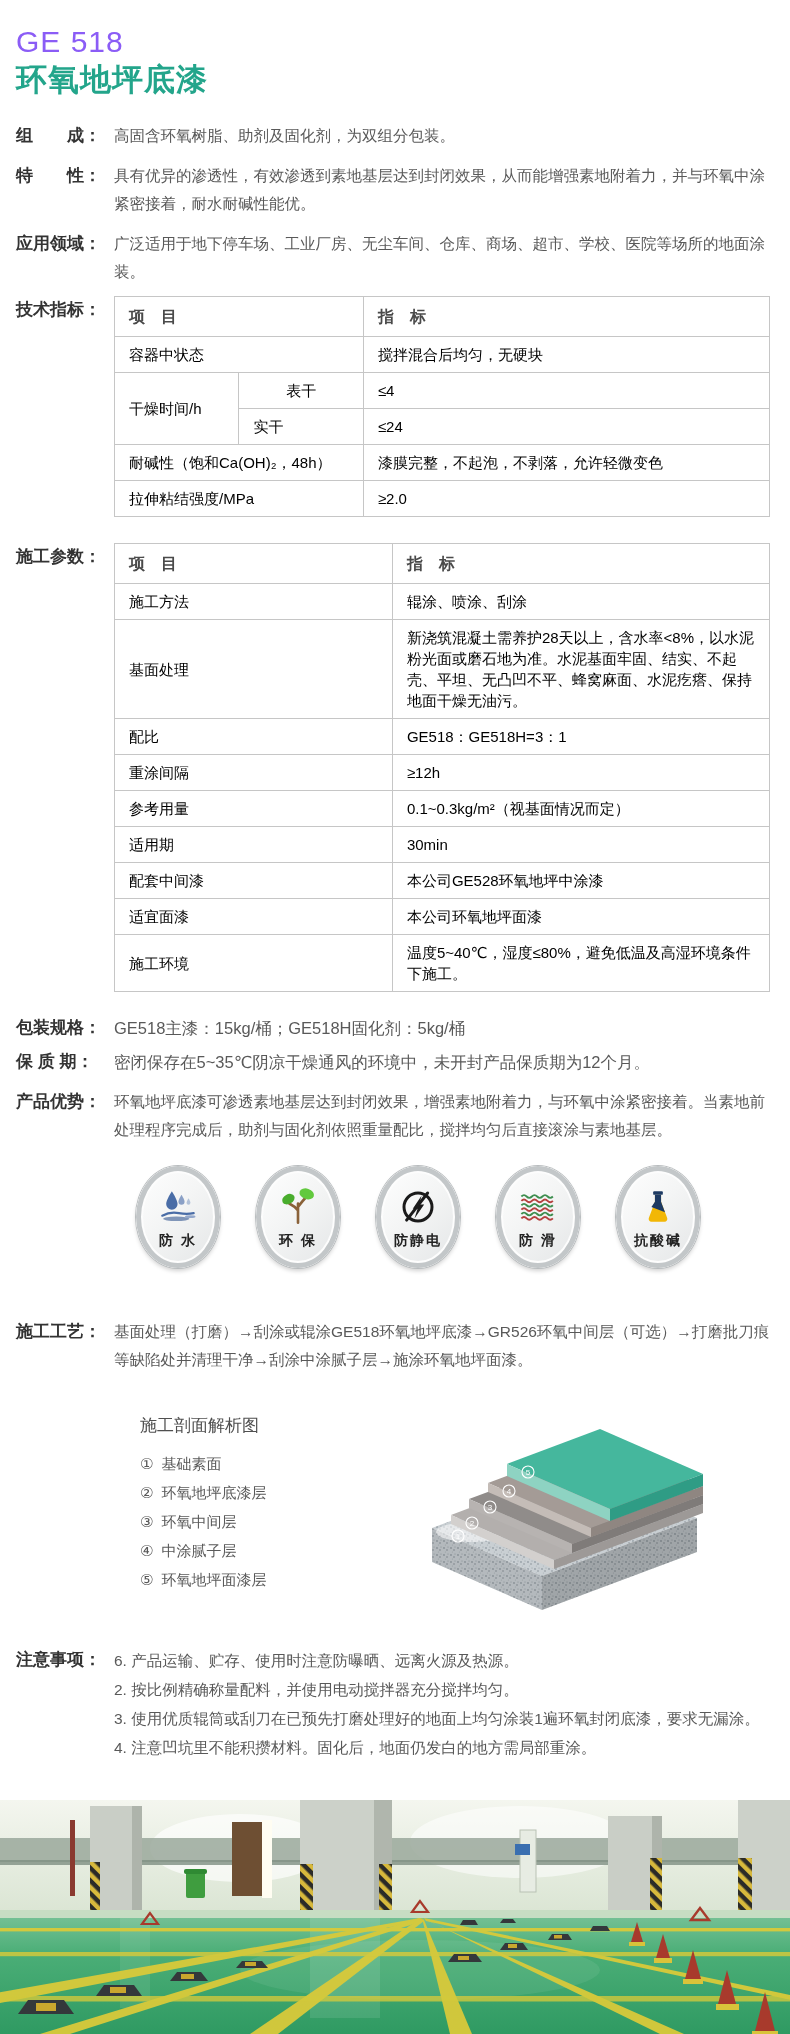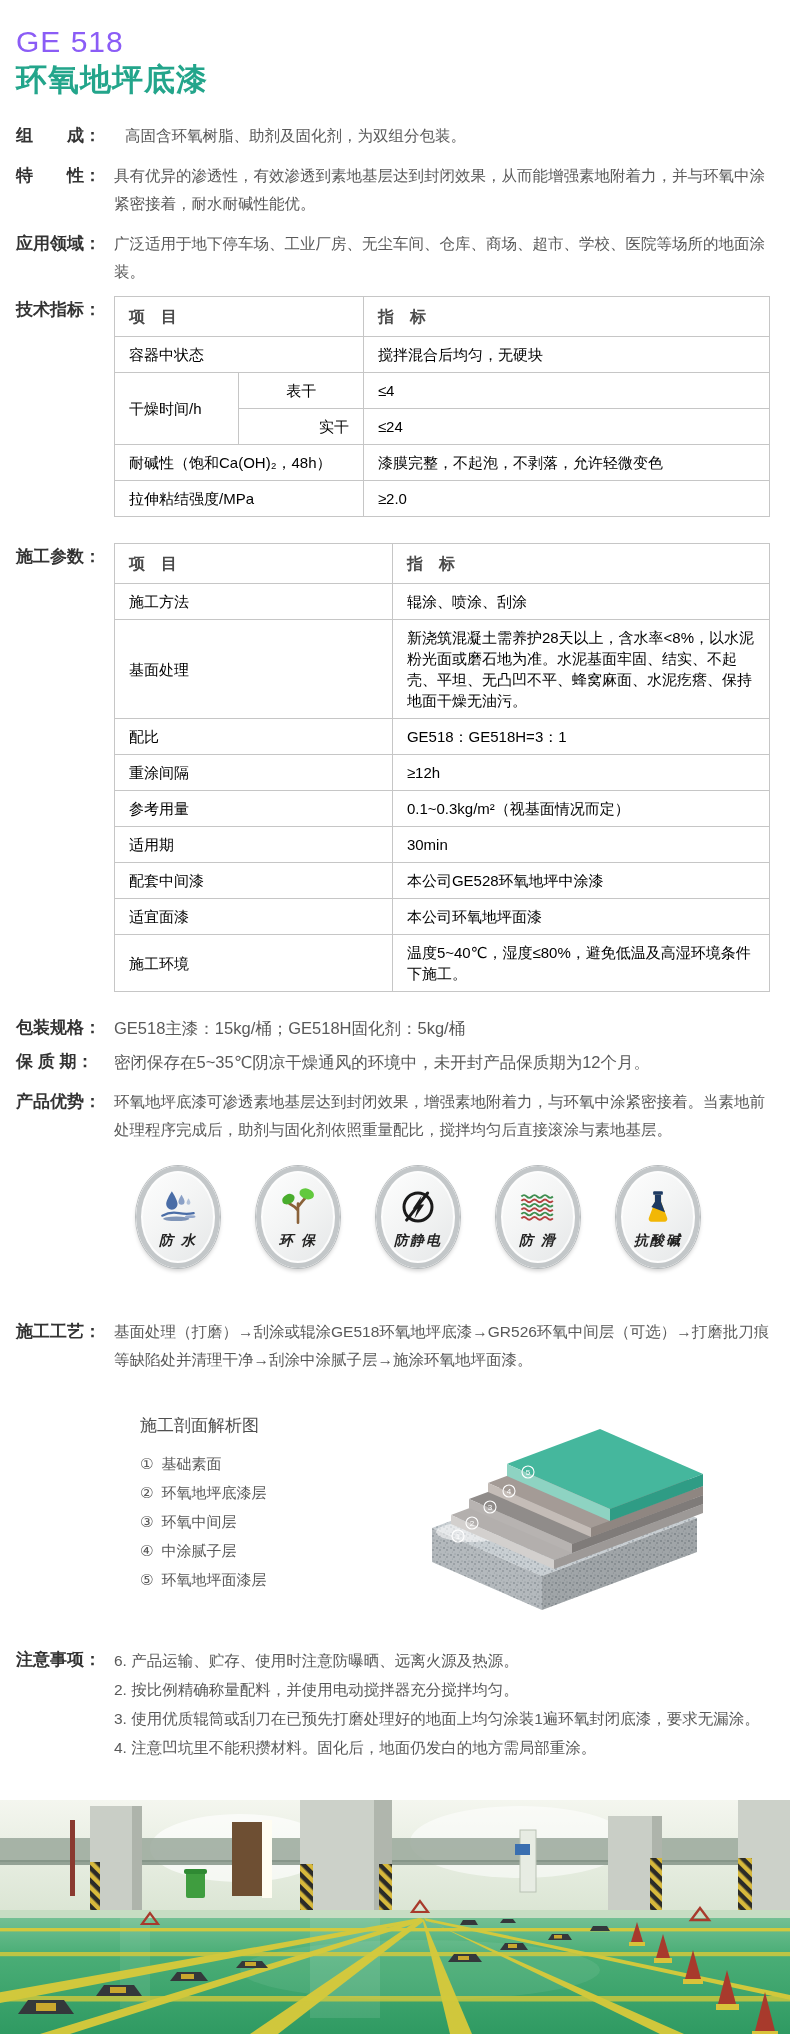--- a/index.html
+++ b/index.html
@@ -11,21 +11,21 @@
   }
   .page{width:790px;height:2034px;position:relative;}
   
   .hdr{padding:24px 20px 0 16px;}
   .hdr .model{color:#8b5cf6;font-size:30px;font-weight:400;line-height:36px;letter-spacing:1px;}
   .hdr .pname{color:#23a58b;font-size:31px;font-weight:bold;line-height:40px;letter-spacing:1px;}
   
   .section{display:flex;align-items:flex-start;padding:0 20px 0 16px;}
   .sec-label{flex:0 0 98px;width:98px;font-weight:bold;font-size:17px;color:#333;line-height:28px;white-space:nowrap;}
   .sec-body{flex:1;font-size:15.5px;color:#595959;line-height:28px;}
-  .m-cmp{margin-top:22px;margin-bottom:12px;gap:11px;}
+  .m-cmp{margin-top:22px;margin-bottom:12px;}
   .m-feat{margin-bottom:12px;}
   .m-app{margin-bottom:10px;}
   .m-tech{margin-bottom:26px;}
   .m-param{margin-bottom:22px;}
   .m-pack{margin-bottom:6px;}
   .m-shelf{margin-bottom:12px;}
   .m-adv{margin-bottom:0;}
   .m-proc{margin-top:50px;margin-bottom:0;}
   .m-diagram{margin-top:40px;}
   .m-notes{margin-top:36px;}
@@ -39,21 +39,21 @@
   
   .badges{display:flex;gap:36px;margin:22px 0 0 136px;}
   .badge{
     width:84px;height:102px;border-radius:50%;
     background:linear-gradient(135deg,#ffffff 0%,#f4f5f5 45%,#e3e5e6 100%);
     box-shadow:0 0 0 1px #b9bdbf, inset 0 0 0 5px #c3c7c9, inset 0 0 0 7px #fdfdfd, 0 3px 4px rgba(0,0,0,.18);
     display:flex;flex-direction:column;align-items:center;justify-content:center;
     padding-top:2px;box-sizing:border-box;
   }
   .badge .bicon{width:42px;height:42px;margin-bottom:4px;}
-  .badge .blabel{font-size:14px;font-weight:bold;color:#222;letter-spacing:2px;white-space:nowrap;font-style:italic;}
+  .badge .blabel{font-size:14px;font-weight:bold;color:#222;letter-spacing:2px;white-space:nowrap;}
   
   .diag-wrap{display:flex;align-items:flex-start;padding:0 20px 0 140px;}
   .diag-list{width:210px;flex:0 0 210px;}
   .diag-title{font-size:17px;color:#4f4f4f;margin-bottom:12px;}
   .diag-item{font-size:15px;color:#595959;line-height:29px;}
   .diag-item .num{margin-right:8px;}
   .diag-svg{width:300px;height:190px;margin-left:64px;margin-top:6px;}
   
   .note-item{padding-left:24px;text-indent:-24px;line-height:29px;}
   
@@ -96,21 +96,21 @@
         <tr>
           <td colspan="2">容器中状态</td>
           <td>搅拌混合后均匀，无硬块</td>
         </tr>
         <tr>
           <td class="colA1" rowspan="2">干燥时间/h</td>
           <td class="colA2" style="text-align:center;">表干</td>
           <td>≤4</td>
         </tr>
         <tr>
-          <td style="text-align:right;">实干</td>
+          <td style="text-align:left;">实干</td>
           <td>≤24</td>
         </tr>
         <tr>
           <td colspan="2">耐碱性（饱和Ca(OH)₂，48h）</td>
           <td>漆膜完整，不起泡，不剥落，允许轻微变色</td>
         </tr>
         <tr>
           <td colspan="2">拉伸粘结强度/MPa</td>
           <td>≥2.0</td>
         </tr>

